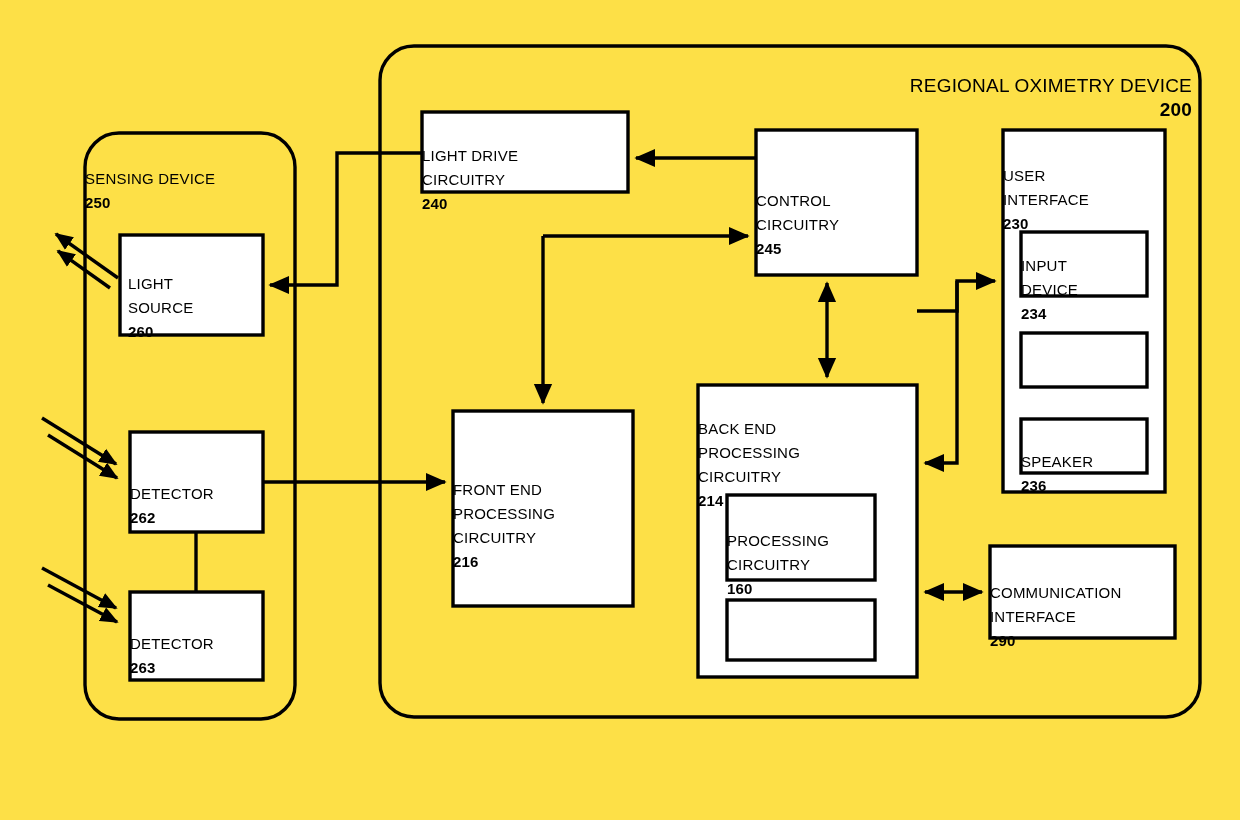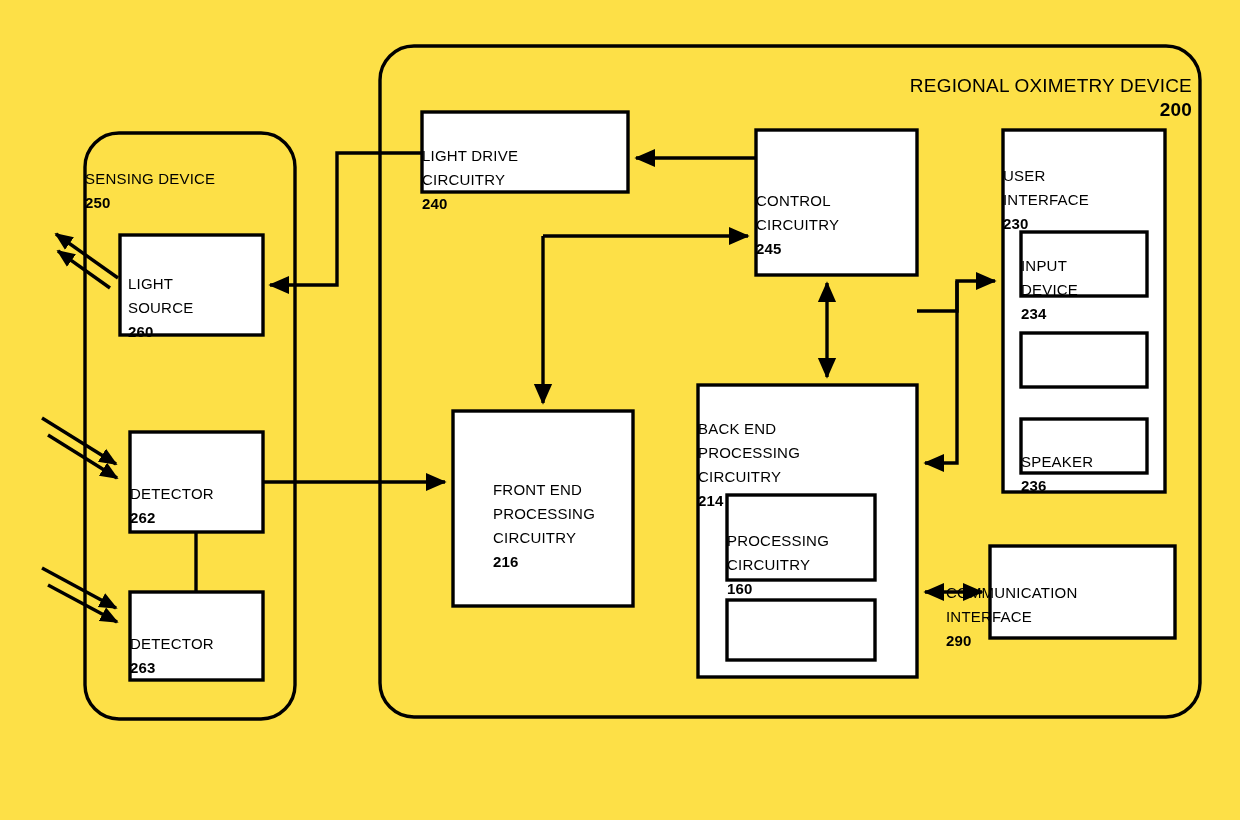--- a/index.html
+++ b/index.html
@@ -154,21 +154,21 @@
 CIRCUITRY</span>
     <span class="ref">240</span>
   </div>
 
   <div class="lbl" style="left:756px; top:165px; width:161px;">
     <span>CONTROL
 CIRCUITRY</span>
     <span class="ref">245</span>
   </div>
 
-  <div class="lbl" style="left:453px; top:454px; width:180px;padding-left:40px;">
+  <div class="lbl" style="left:453px; top:454px; width:180px;">
     <span>FRONT END
 PROCESSING
 CIRCUITRY</span>
     <span class="ref">216</span>
   </div>
 
   <div class="lbl" style="left:698px; top:393px; width:219px;">
     <span>BACK END
 PROCESSING
 CIRCUITRY</span>
@@ -193,19 +193,19 @@
 DEVICE</span>
     <span class="ref">234</span>
   </div>
 
 
   <div class="lbl" style="left:1021px; top:426px; width:126px;">
     <span>SPEAKER</span>
     <span class="ref">236</span>
   </div>
 
-  <div class="lbl" style="left:946px; top:557px; width:200px;">
+  <div class="lbl" style="left:990px; top:557px; width:200px;">
     <span>COMMUNICATION
 INTERFACE</span>
     <span class="ref">290</span>
   </div>
 
 </div>
 
 </body></html>

